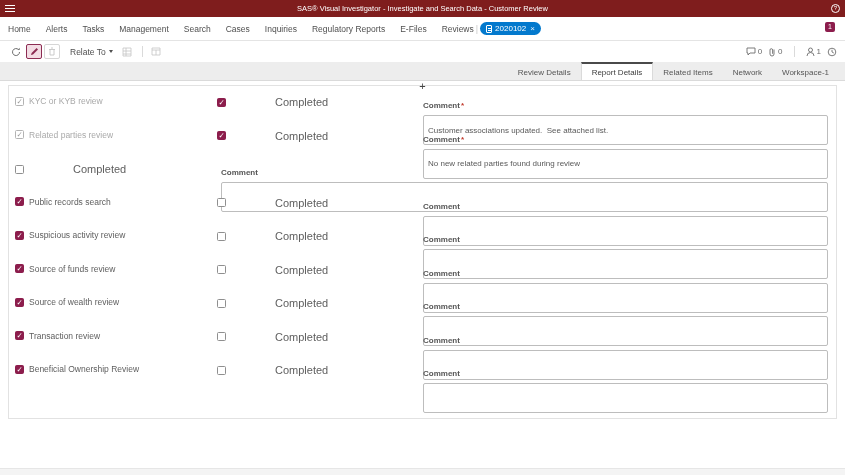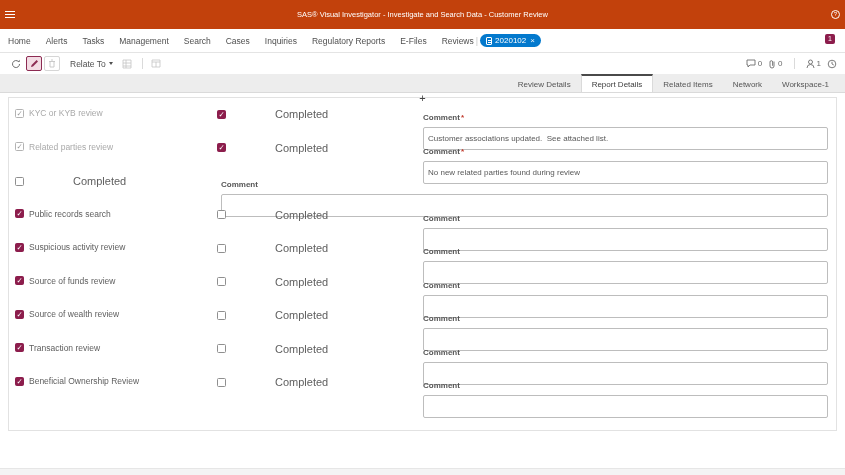--- a/index.html
+++ b/index.html
@@ -1,20 +1,20 @@
 <!DOCTYPE html>
 <html><head>
 <meta charset="utf-8">
 <style>
   * { margin:0; padding:0; box-sizing:border-box; }
   html,body { width:845px; height:475px; overflow:hidden; }
   body { font-family:"Liberation Sans", sans-serif; background:#fff; position:relative; }
 
   
-  .app-bar { height:29px; background:#c2410c; display:flex; align-items:center; padding:0 5px; position:relative;gap:37px; }
+  .app-bar { height:17px; background:#7f1d1d; display:flex; align-items:center; padding:0 5px; position:relative;gap:37px; }
   .hamburger { width:10px; display:flex; flex-direction:column; gap:1.5px; cursor:pointer; }
   .hamburger span { display:block; height:1.2px; background:#fff; }
   .app-title { position:absolute; left:0; right:0; text-align:center; color:#fff; font-size:7.5px; pointer-events:none; }
   .help-btn { margin-left:auto; width:9px; height:9px; border:1px solid #fff; border-radius:50%; color:#fff; font-size:6px; line-height:7px; text-align:center; cursor:pointer; }
 
   
   .nav-bar { height:24px; background:#fff; border-bottom:1px solid #E4E4E4; display:flex; align-items:center; padding:0 8px; position:relative; }
   .nav-items { display:flex; gap:15px; }
   .nav-item { font-size:8.5px; color:#4F4F4F; cursor:pointer; white-space:nowrap; }
   .nav-sep { color:#C9C9C9; font-size:9px; margin:0 2px; }
@@ -57,21 +57,21 @@
   .cb-checked { background:#8C1D4C; border:1px solid #8C1D4C; }
   .cb-checked::after { content:"\2713"; position:absolute; left:0.5px; top:-1px; color:#fff; font-size:7.5px; line-height:9px; }
   .cb-unchecked { background:#fff; border:1px solid #8F8F8F; }
   .cb-disabled-checked { background:transparent; border:1px solid #B3B3B3; cursor:default; }
   .cb-disabled-checked::after { content:"\2713"; position:absolute; left:0.5px; top:-1px; color:#9A9A9A; font-size:7.5px; line-height:9px; }
   .item-label { font-size:8.5px; color:#5E5E5E; }
   .item-label.label-disabled { color:#A9A9A9; }
   .completed-label { font-size:11px; color:#5E5E5E;margin-left:44px; }
   .comment-label { font-size:8px; font-weight:bold; color:#555; }
   .req-star { color:#C0392B; display:none; margin-left:1px; }
-  .comment-input { display:block; width:100%; height:23px; margin-top:3px; border:1px solid #BDBDBD; border-radius:2px; font-family:"Liberation Sans", sans-serif; font-size:8px; color:#595959; padding:0 4px; background:#fff; outline:none; }
+  .comment-input { display:block; width:100%; height:30px; margin-top:3px; border:1px solid #BDBDBD; border-radius:2px; font-family:"Liberation Sans", sans-serif; font-size:8px; color:#595959; padding:0 4px; background:#fff; outline:none; }
 
   .footer-strip { position:absolute; left:0; right:0; bottom:0; height:7px; background:#F4F4F4; border-top:1px solid #E6E6E6; }
 
   .icon-grey { stroke:#6D6D6D; }
   .icon-light { stroke:#C4C4C4; }
 </style>
 </head>
 <body>
 
 <div class="app-bar">

